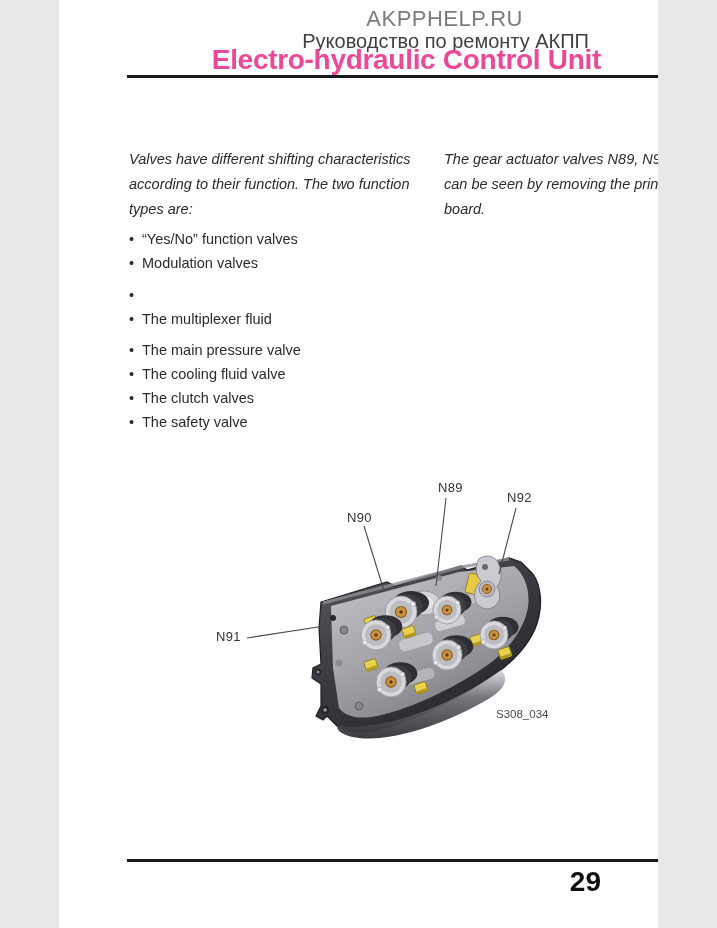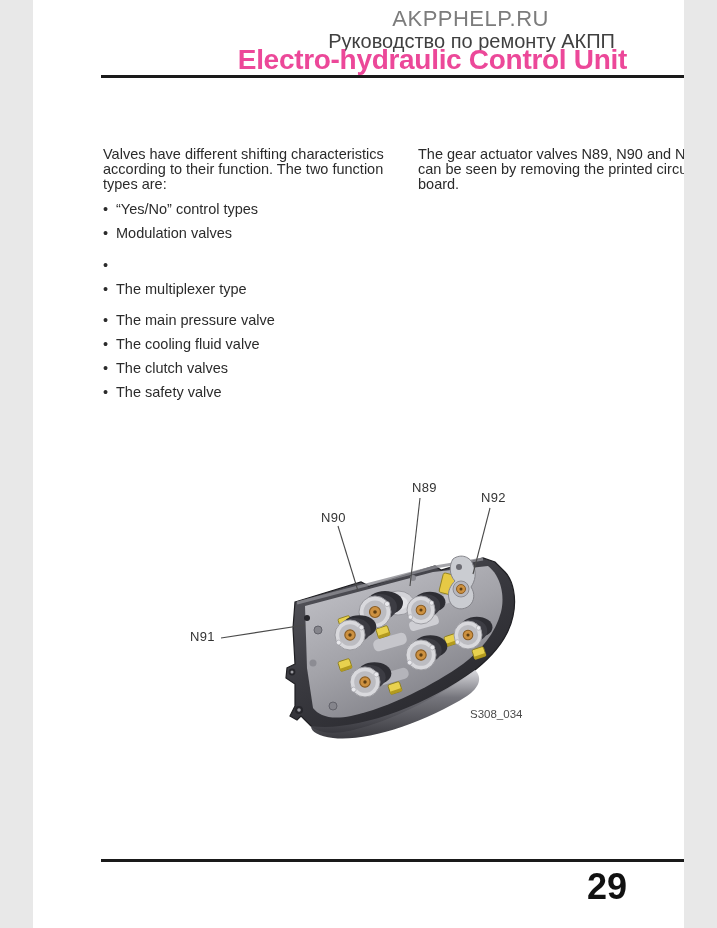--- a/index.html
+++ b/index.html
@@ -1,19 +1,19 @@
 <!DOCTYPE html>
 <html><head>
 <meta charset="utf-8">
 <style>
   * { margin: 0; padding: 0; box-sizing: border-box; }
   html, body { background: #e8e8e8; }
   .page {
     position: relative;
-    width: 651px;
+    width: 599px;
     height: 928px;
     background: #ffffff;
     font-family: "Liberation Sans", sans-serif;
     overflow: hidden;
     margin: 0 auto;
     padding-left: 7px;
   }
   
   .wm-site {
     position: absolute; top: 6px; right: 135px;
@@ -29,21 +29,21 @@
     letter-spacing: -0.3px;
   }
   .header-rule {
     position: absolute; top: 75px; left: 68px; width: 592px; height: 3px;
     background: #1a1a1a;
   }
   
   .col { position: absolute; top: 147px; color: #2b2b2b; }
   .col-left  { left: 70px;  width: 300px; }
   .col-right { left: 385px; width: 288px; }
-  .col p { font-size: 14.5px; line-height: 15px; margin: 0 0 9px 0; }
+  .col p { font-size: 14.5px; line-height: 25px; margin: 0 0 9px 0; font-style: italic; }
   .col ul { list-style: none; margin: 0 0 14px 0; padding: 0; }
   .col li { display: flex; font-size: 14.5px; line-height: 17.5px; margin: 0 0 6.5px 0; }
   .col li .bullet { width: 13px; flex: 0 0 13px; }
   
   .figure { position: absolute; left: 140px; top: 476px; width: 352px; height: 276px; }
   .figure svg { position: absolute; left: 0; top: 0; }
   .fig-label {
     position: absolute; font-size: 13px; color: #333; letter-spacing: 0.3px;
   }
   .lbl-n89 { left: 239px; top: 4px; }
@@ -54,52 +54,52 @@
     position: absolute; left: 297px; top: 232px;
     font-size: 11.5px; color: #4a4a4a;
   }
   
   .footer-rule {
     position: absolute; top: 859px; left: 68px; width: 592px; height: 2.5px;
     background: #1a1a1a;
   }
   .page-number {
     position: absolute; top: 866px; right: 57px;
-    font-size: 36px; font-weight: bold; color: #111;
+    font-size: 28px; font-weight: bold; color: #111;
   }
 </style>
 </head>
 <body>
 
 <div class="page">
 
   <div class="wm-site">AKPPHELP.RU</div>
   <div class="wm-sub">Руководство по ремонту АКПП</div>
   <h1 class="page-title">Electro-hydraulic Control Unit</h1>
   <div class="header-rule"></div>
 
   <div class="col col-left">
     <p>Valves have different shifting characteristics according to their function. The two function types are:</p>
     <ul>
       <li>
           <span class="bullet">•</span>
-          <span>“Yes/No” control types</span>
+          <span>“Yes/No” function valves</span>
         </li>
       <li>
           <span class="bullet">•</span>
           <span>Modulation valves</span>
         </li>
     </ul>
     <ul>
       <li>
           <span class="bullet">•</span>
         </li>
       <li>
           <span class="bullet">•</span>
-          <span>The multiplexer type</span>
+          <span>The multiplexer fluid</span>
         </li>
     </ul>
     <ul>
       <li>
           <span class="bullet">•</span>
           <span>The main pressure valve</span>
         </li>
       <li>
           <span class="bullet">•</span>
           <span>The cooling fluid valve</span>

